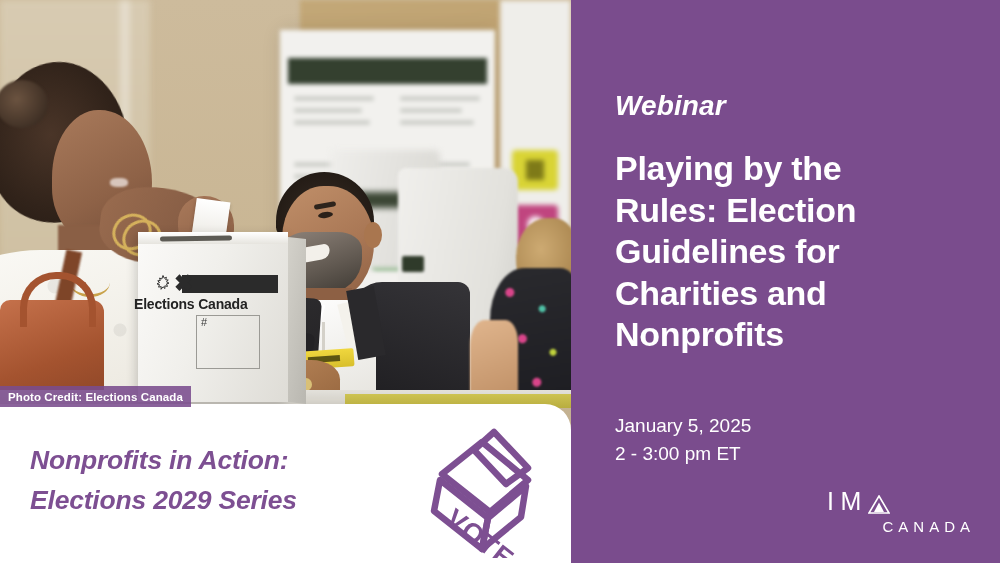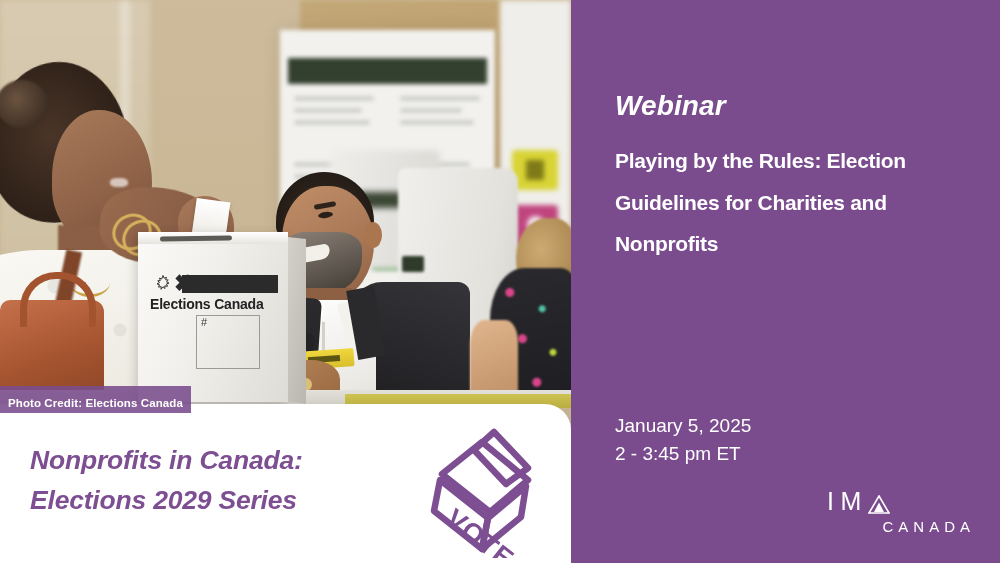--- a/index.html
+++ b/index.html
@@ -251,21 +251,21 @@
     position:absolute; left:22px; top:0px;
     font-size: 23px; font-weight: 700; color:#2b2b2b;
     font-family:"Liberation Sans", sans-serif;
     line-height: 23px;
   }
   .ec-leaf {
     position:absolute; left:2px; top:2px; width:18px; height:18px;
   }
   .ec-name {
     position:absolute;
-    left: 150px; top: 296px;
+    left: 134px; top: 296px;
     font-size: 14px; font-weight: 700; color: #232323;
     letter-spacing: -0.2px;
     font-family:"Liberation Sans", sans-serif;
   }
   .box-frame {
     position:absolute; left: 196px; top: 315px; width: 62px; height: 52px;
     border: 1px solid #9b9a95;
   }
   .box-hash {
     position:absolute; left: 201px; top: 316px;
@@ -411,21 +411,21 @@
   .table-edge2 {
     position:absolute; left:0; top:398px; width:350px; height:10px;
     background: linear-gradient(180deg,#dcd9d1,#c8c5bd);
     filter: blur(.8px);
   }
 
   
   .photo-credit {
     position: absolute;
     left: 0; top: 386px;
-    padding: 11px 8px 4px 8px;
+    padding: 5px 8px 4px 8px;
     background: rgba(122,76,141,.88);
     color: #ffffff;
     font-size: 11.5px;
     font-weight: 700;
     font-family: "Liberation Sans", sans-serif;
     letter-spacing: .1px;
     white-space: nowrap;
     z-index: 30;
   }
 
@@ -469,26 +469,26 @@
     left: 44px; top: 90px;
     color: #ffffff;
     font-family: "Liberation Sans", sans-serif;
     font-style: italic;
     font-weight: 700;
     font-size: 28px;
     letter-spacing: .1px;
   }
   .headline {
     position: absolute;
-    left: 44px; top: 140px;
+    left: 44px; top: 148px;
     width: 320px;
     color: #ffffff;
     font-family: "Liberation Sans", sans-serif;
     font-weight: 700;
-    font-size: 21px;
+    font-size: 34px;
     line-height: 41.5px;
     letter-spacing: -0.3px;
   }
   .when {
     position: absolute;
     left: 44px; top: 412px;
     color: #ffffff;
     font-family: "Liberation Sans", sans-serif;
     font-weight: 400;
     font-size: 19px;
@@ -637,21 +637,21 @@
     </div>
     <div class="ec-name">Elections Canada</div>
     <div class="box-frame"></div>
     <div class="box-hash">#</div>
 
     <div class="photo-credit">Photo Credit: Elections Canada</div>
   </div>
 
   <div class="white-card">
     <div class="series-title">
-      <div>Nonprofits in Canada:</div>
+      <div>Nonprofits in Action:</div>
       <div>Elections 2029 Series</div>
     </div>
   </div>
 
   <svg class="vote-icon" viewBox="0 0 140 140">
     <g fill="none" stroke="#7d4f92" stroke-width="6.5" stroke-linejoin="round" stroke-linecap="round">
 
       <path d="M70 14 L104 50 L82 66 L50 32 Z"></path>
 
       <path d="M18 56 L58 24 L104 62 L66 94 Z"></path>
@@ -662,21 +662,21 @@
     </g>
 
     <text x="20" y="104" transform="rotate(38 20 104)" fill="#7d4f92" font-family="Liberation Sans, sans-serif" font-size="27" font-weight="700" letter-spacing="1">VOTE</text>
   </svg>
 
   <div class="purple-panel">
     <div class="kicker">Webinar</div>
     <div class="headline">Playing by the Rules: Election Guidelines for Charities and Nonprofits</div>
     <div class="when">
       <div>January 5, 2025</div>
-      <div>2 - 3:45 pm ET</div>
+      <div>2 - 3:00 pm ET</div>
     </div>
   </div>
 
   <div class="logo">
     <div class="logo-word">
       <span>IM</span>
       <span class="logo-tri">
         <svg viewBox="0 0 22 19" width="22" height="19">
           <path d="M11 1 L21 18 L1 18 Z" fill="none" stroke="#ffffff" stroke-width="1.6"></path>
           <path d="M11 7.5 L16 17 L6 17 Z" fill="#ffffff"></path>

